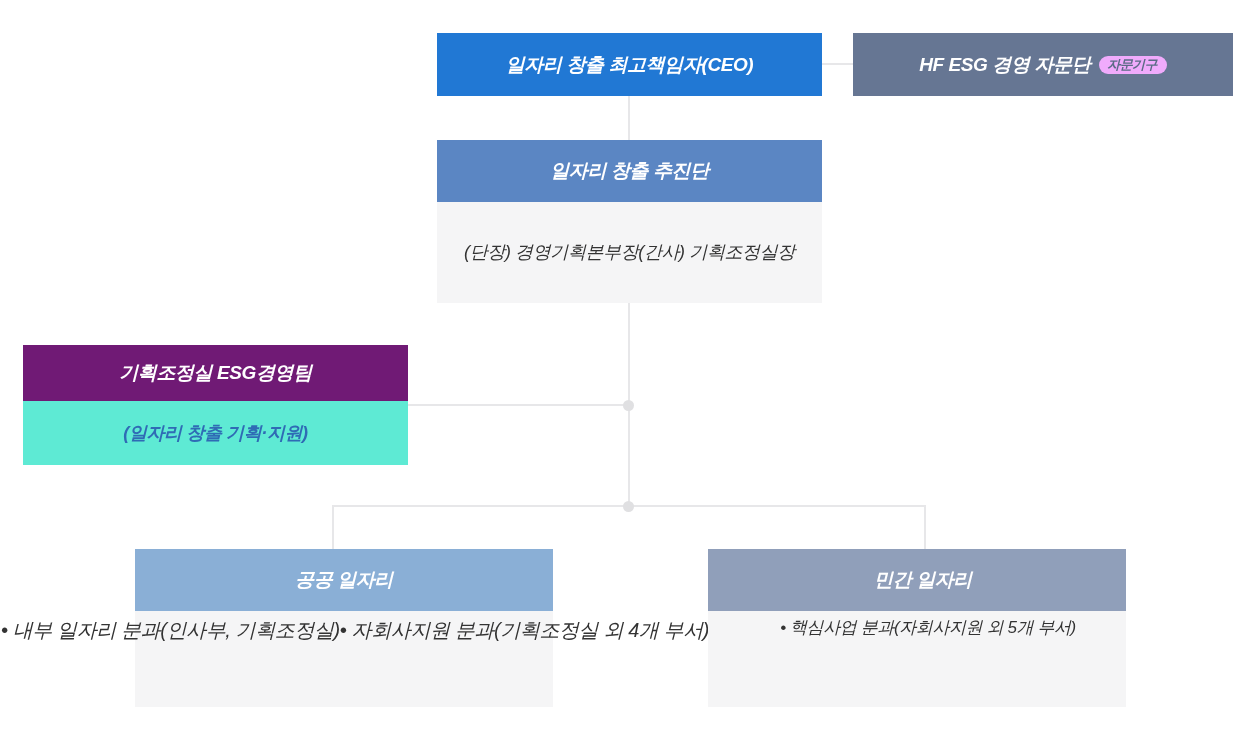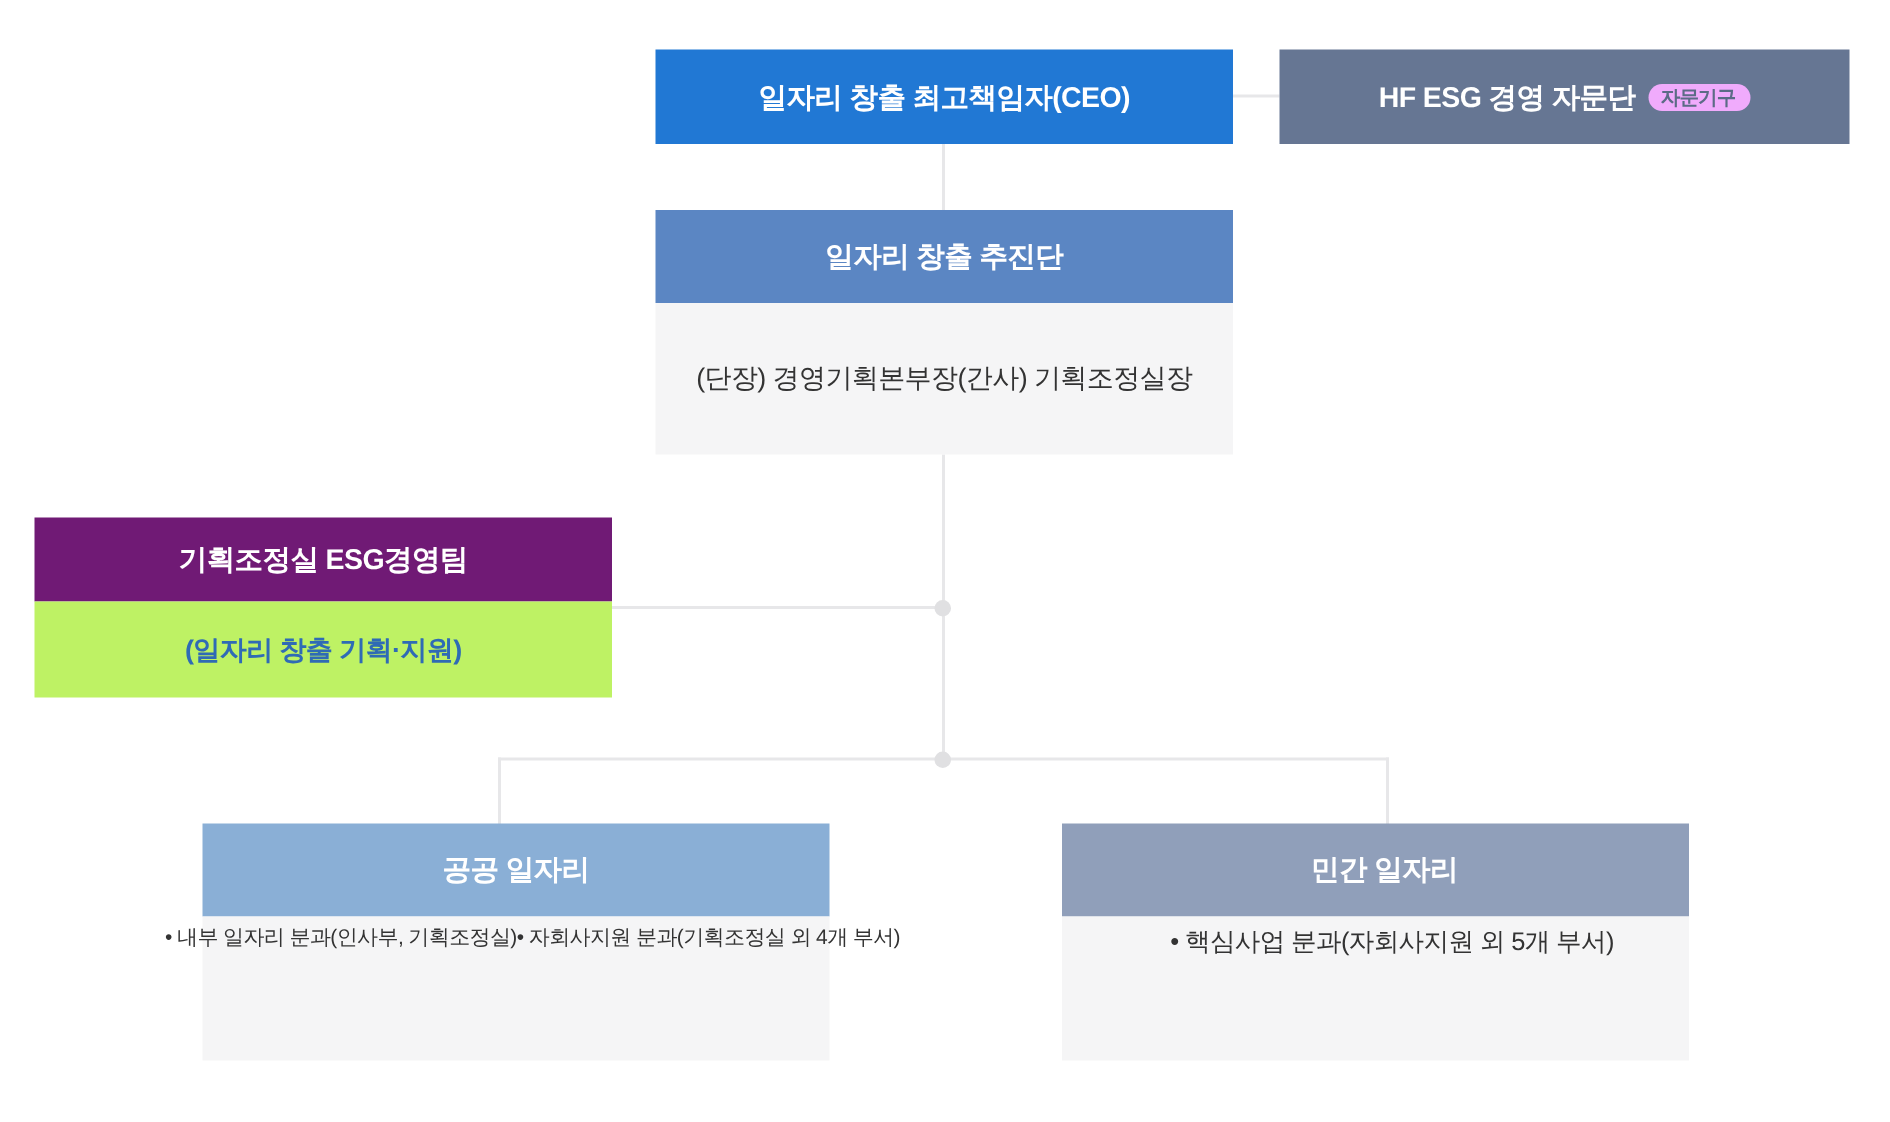--- a/index.html
+++ b/index.html
@@ -12,20 +12,21 @@
     height: 748px;
     background: #ffffff;
     font-family: "Liberation Sans", "DejaVu Sans", sans-serif;
     -webkit-font-smoothing: antialiased;
     overflow: hidden;
   }
   #org-chart {
     position: relative;
     width: 1209px;
     height: 748px;
+    font-style: italic;
   }
 
   
   .conn-v, .conn-h {
     position: absolute;
     background: #e7e7e9;
   }
   .conn-v { width: 2px; }
   .conn-h { height: 2px; }
   .conn-dot {
@@ -114,36 +115,36 @@
 
   
   #node-esg { left: 23px; top: 345px; width: 385px; height: 120px; }
   #node-esg .node-head {
     width: 100%; height: 56px;
     background: #701a75;
     font-size: 19px;
   }
   #node-esg .node-body {
     width: 100%; height: 64px;
-    background: #bef264;
+    background: #5eead4;
     color: #2f6bb5;
     font-weight: 700;
     font-size: 18px;
   }
 
   
   #node-public { left: 135px; top: 549px; width: 418px; height: 158px; }
   #node-public .node-head {
     width: 100%; height: 62px;
     background: #8aafd6;
     font-size: 19px;
   }
   #node-public .node-body {
     width: 100%; height: 96px;
-    font-size: 14px;
+    font-size: 20px;
     line-height: 1.95;
     padding-left: 22px;
   }
 
   
   #node-private { left: 708px; top: 549px; width: 418px; height: 158px; }
   #node-private .node-head {
     width: 100%; height: 62px;
     background: #909fba;
     font-size: 19px;

